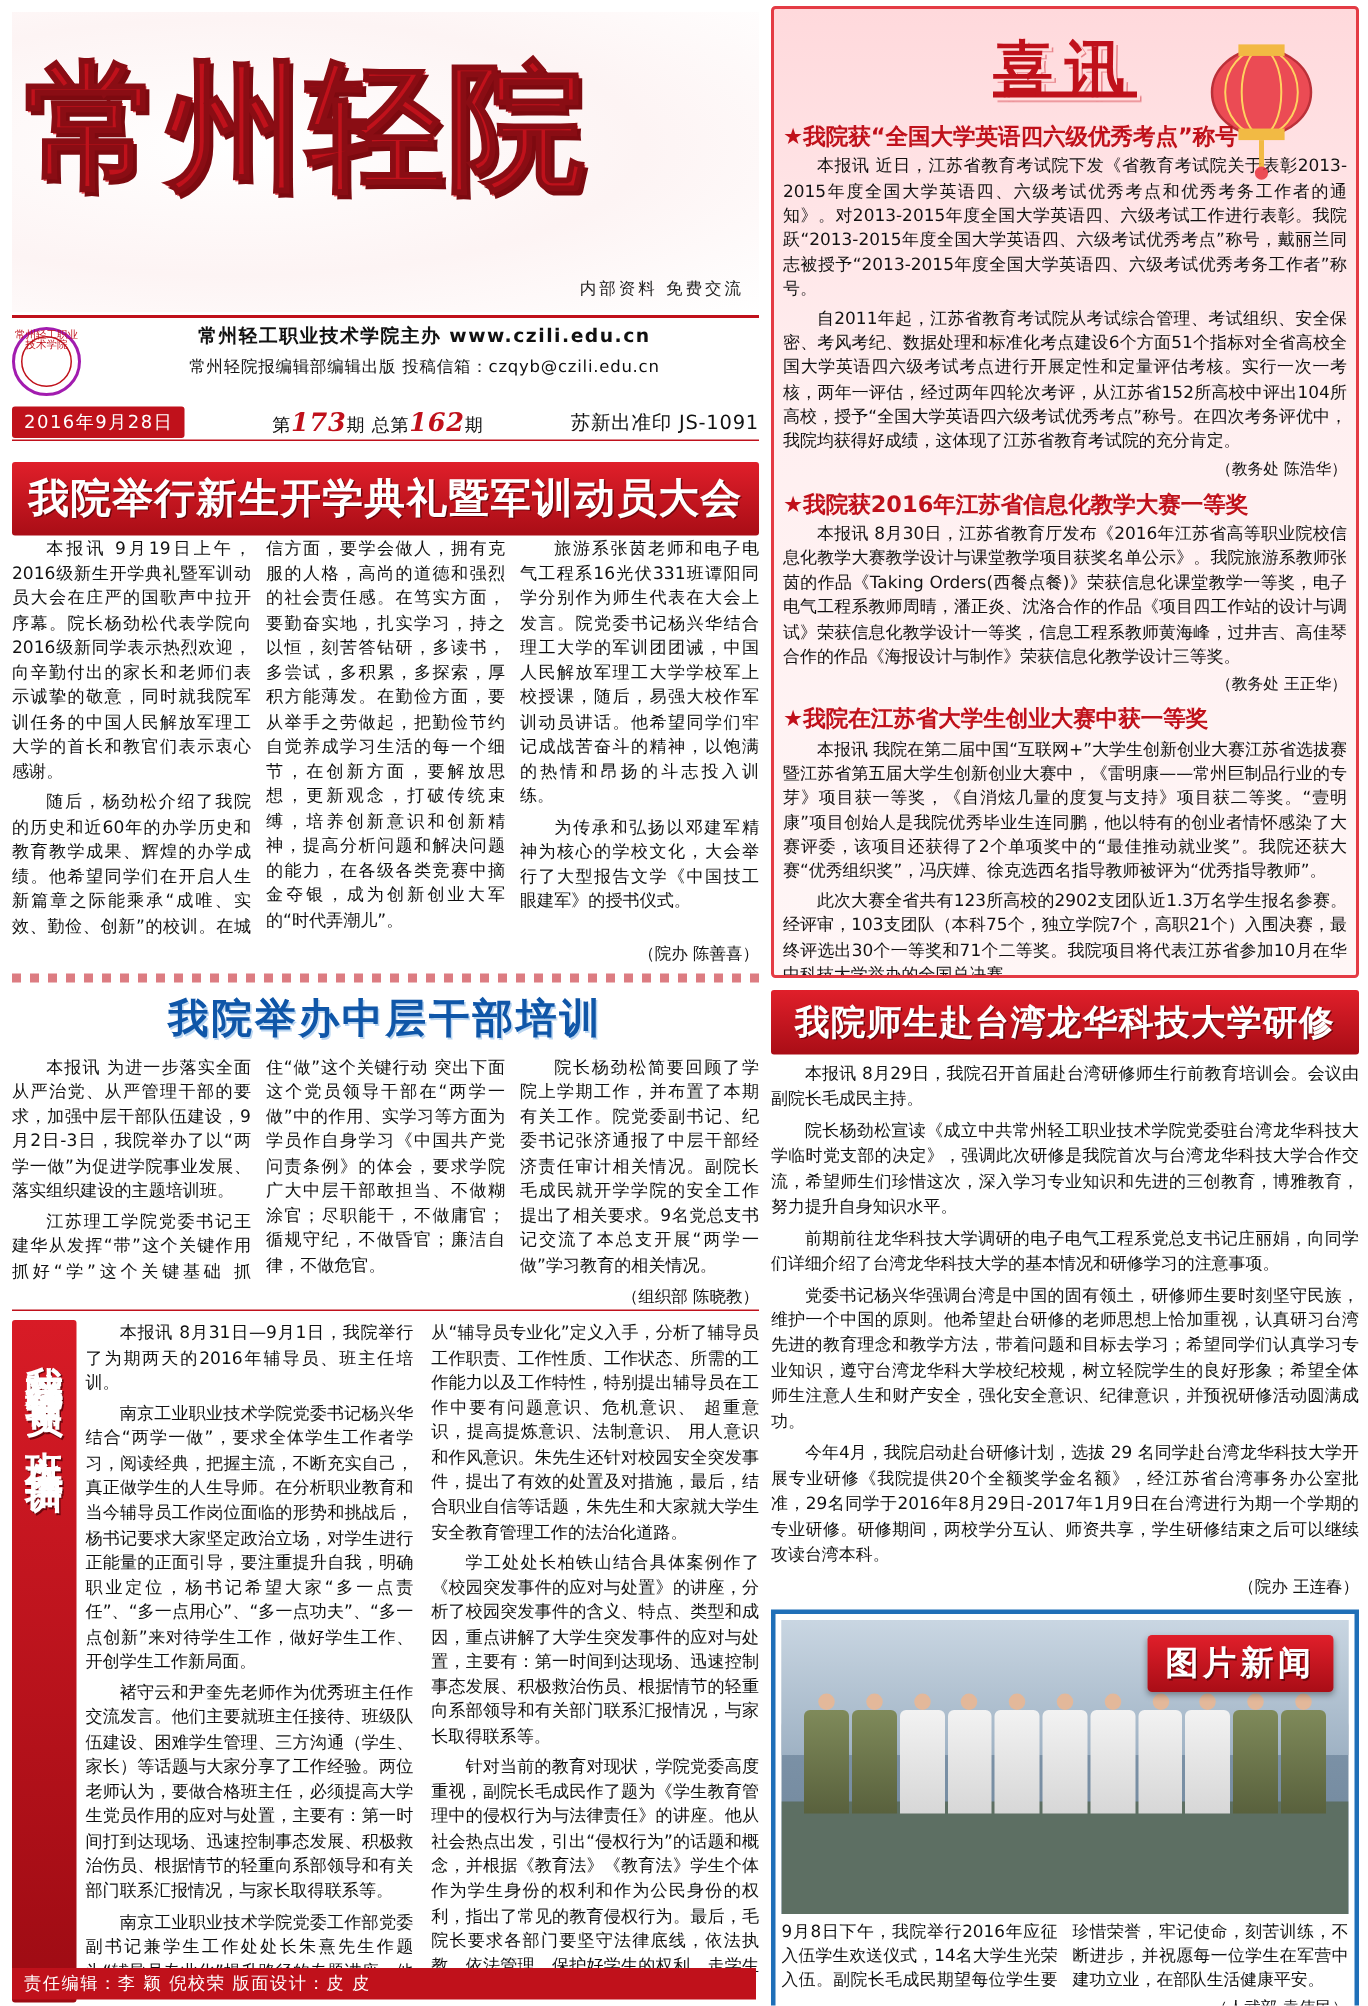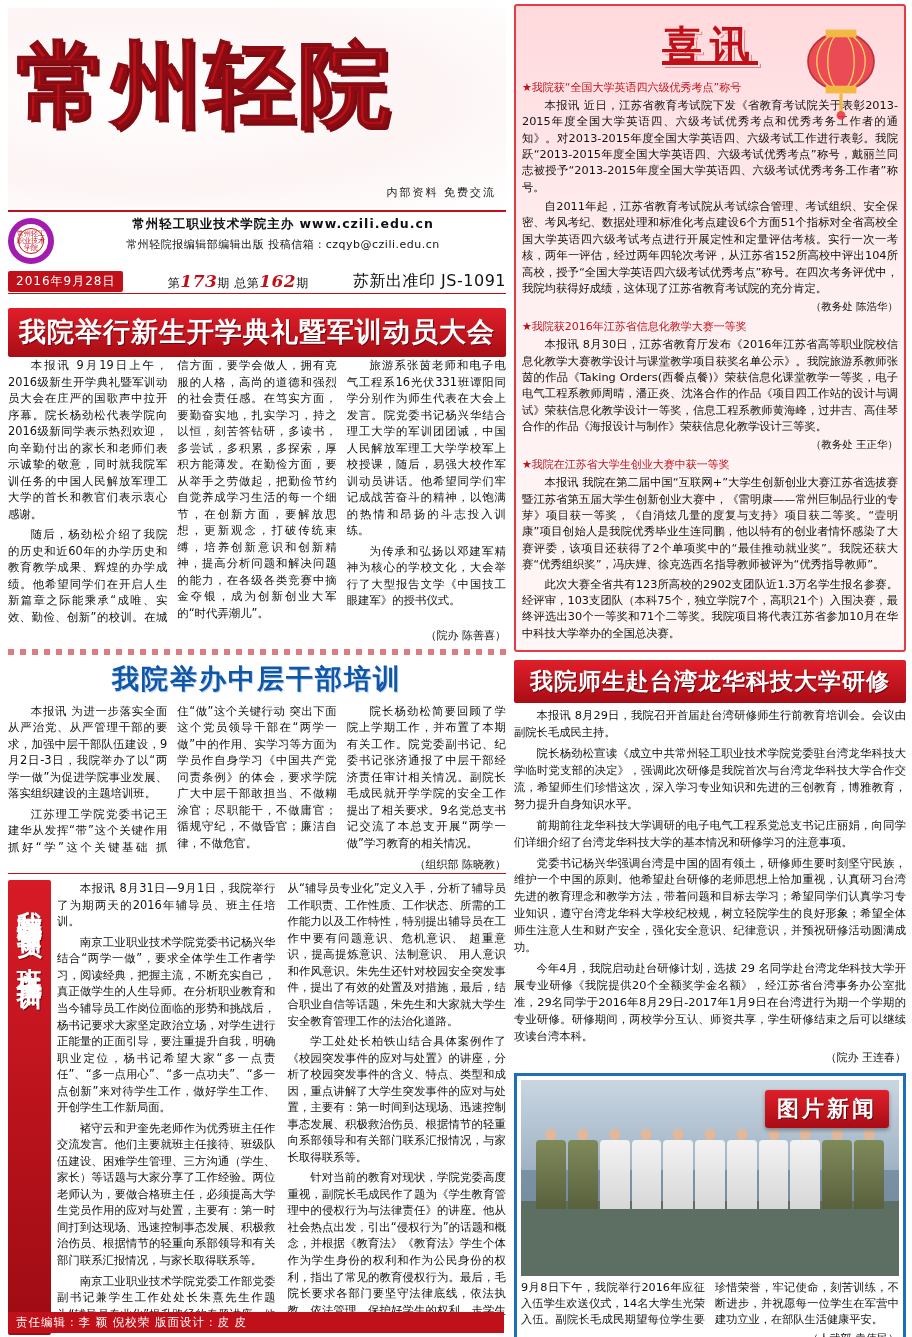--- a/index.html
+++ b/index.html
@@ -47,22 +47,22 @@
 
   .rule-red { border-top:2px solid #c0111b; margin:2px 0; }
   .rule-thin { border-top:1px solid #c0111b; margin:1px 0; }
 
   .pubinfo {
     display:flex; align-items:flex-start; gap:6px;
     padding: 2px 0 2px 0;
   }
   .seal {
     width:46px; height:46px; border-radius:50%;
-    border:6px solid #a21caf;
-    display:flex; align-items:center; justify-content:center;
+    border:2px solid #a21caf;
+    display:flex; justify-content:center;
     flex: 0 0 auto;
     background: #fff;
     position:relative;
     margin-top:2px;
   }
   .seal:before {
     content:""; position:absolute; inset:4px; border:1px solid #c0111b; border-radius:50%;
   }
   .seal span { font-size:7px; color:#c0111b; line-height:1.0; text-align:center; }
   .pubinfo-lines { flex:1 1 auto; text-align:center; }
@@ -72,21 +72,21 @@
   .issue-bar {
     display:flex; align-items:center; justify-content:space-between;
     margin-top:5px;
   }
   .issue-date {
     background:#c0111b; color:#fff; font-size:12px;
     padding:2px 8px; border-radius:2px; letter-spacing:1px;
   }
   .issue-num { font-size:12px; color:#111; letter-spacing:0.5px; }
   .issue-num b { color:#c0111b; font-size:17px; font-family:"DejaVu Serif", serif; font-style:italic; }
-  .issue-code { font-size:16px; color:#111; letter-spacing:0.5px; }
+  .issue-code { font-size:13px; color:#111; letter-spacing:0.5px; }
 
   
   .headline-red {
     background: linear-gradient(#e01f2a, #a90d16);
     color:#fff;
     font-family:"DejaVu Serif","Liberation Serif",serif;
     font-weight:bold;
     font-size:27px;
     text-align:center;
     padding:6px 4px 7px;
@@ -162,21 +162,21 @@
     text-align:center; letter-spacing:8px;
     text-shadow:2px 2px 0 #fdd, 3px 3px 0 #e8838a;
     padding:8px 0 2px;
     position:relative; z-index:2;text-decoration:underline;
   }
   .lantern {
     position:absolute; right:8px; top:6px; width:110px; height:110px; z-index:1; opacity:.85;
   }
   .xixun-item { margin-top:6px; }
   .xixun-head {
-    color:#c0111b; font-weight:normal; font-size:11px; line-height:1.35;
+    color:#c0111b; font-weight:bold; font-size:15px; line-height:1.35;
   }
   .xixun-body {
     font-size:11.3px; line-height:1.45; color:#111; text-align:justify; margin-top:2px;
   }
   .xixun-body p { margin:0 0 3px; text-indent:2em; }
   .xixun-sig { text-align:right; font-size:10.5px; color:#111; }
 
   .headline-red2 {
     background: linear-gradient(#e01f2a,#a90d16);
     color:#fff; font-family:"DejaVu Serif","Liberation Serif",serif; font-weight:bold;

